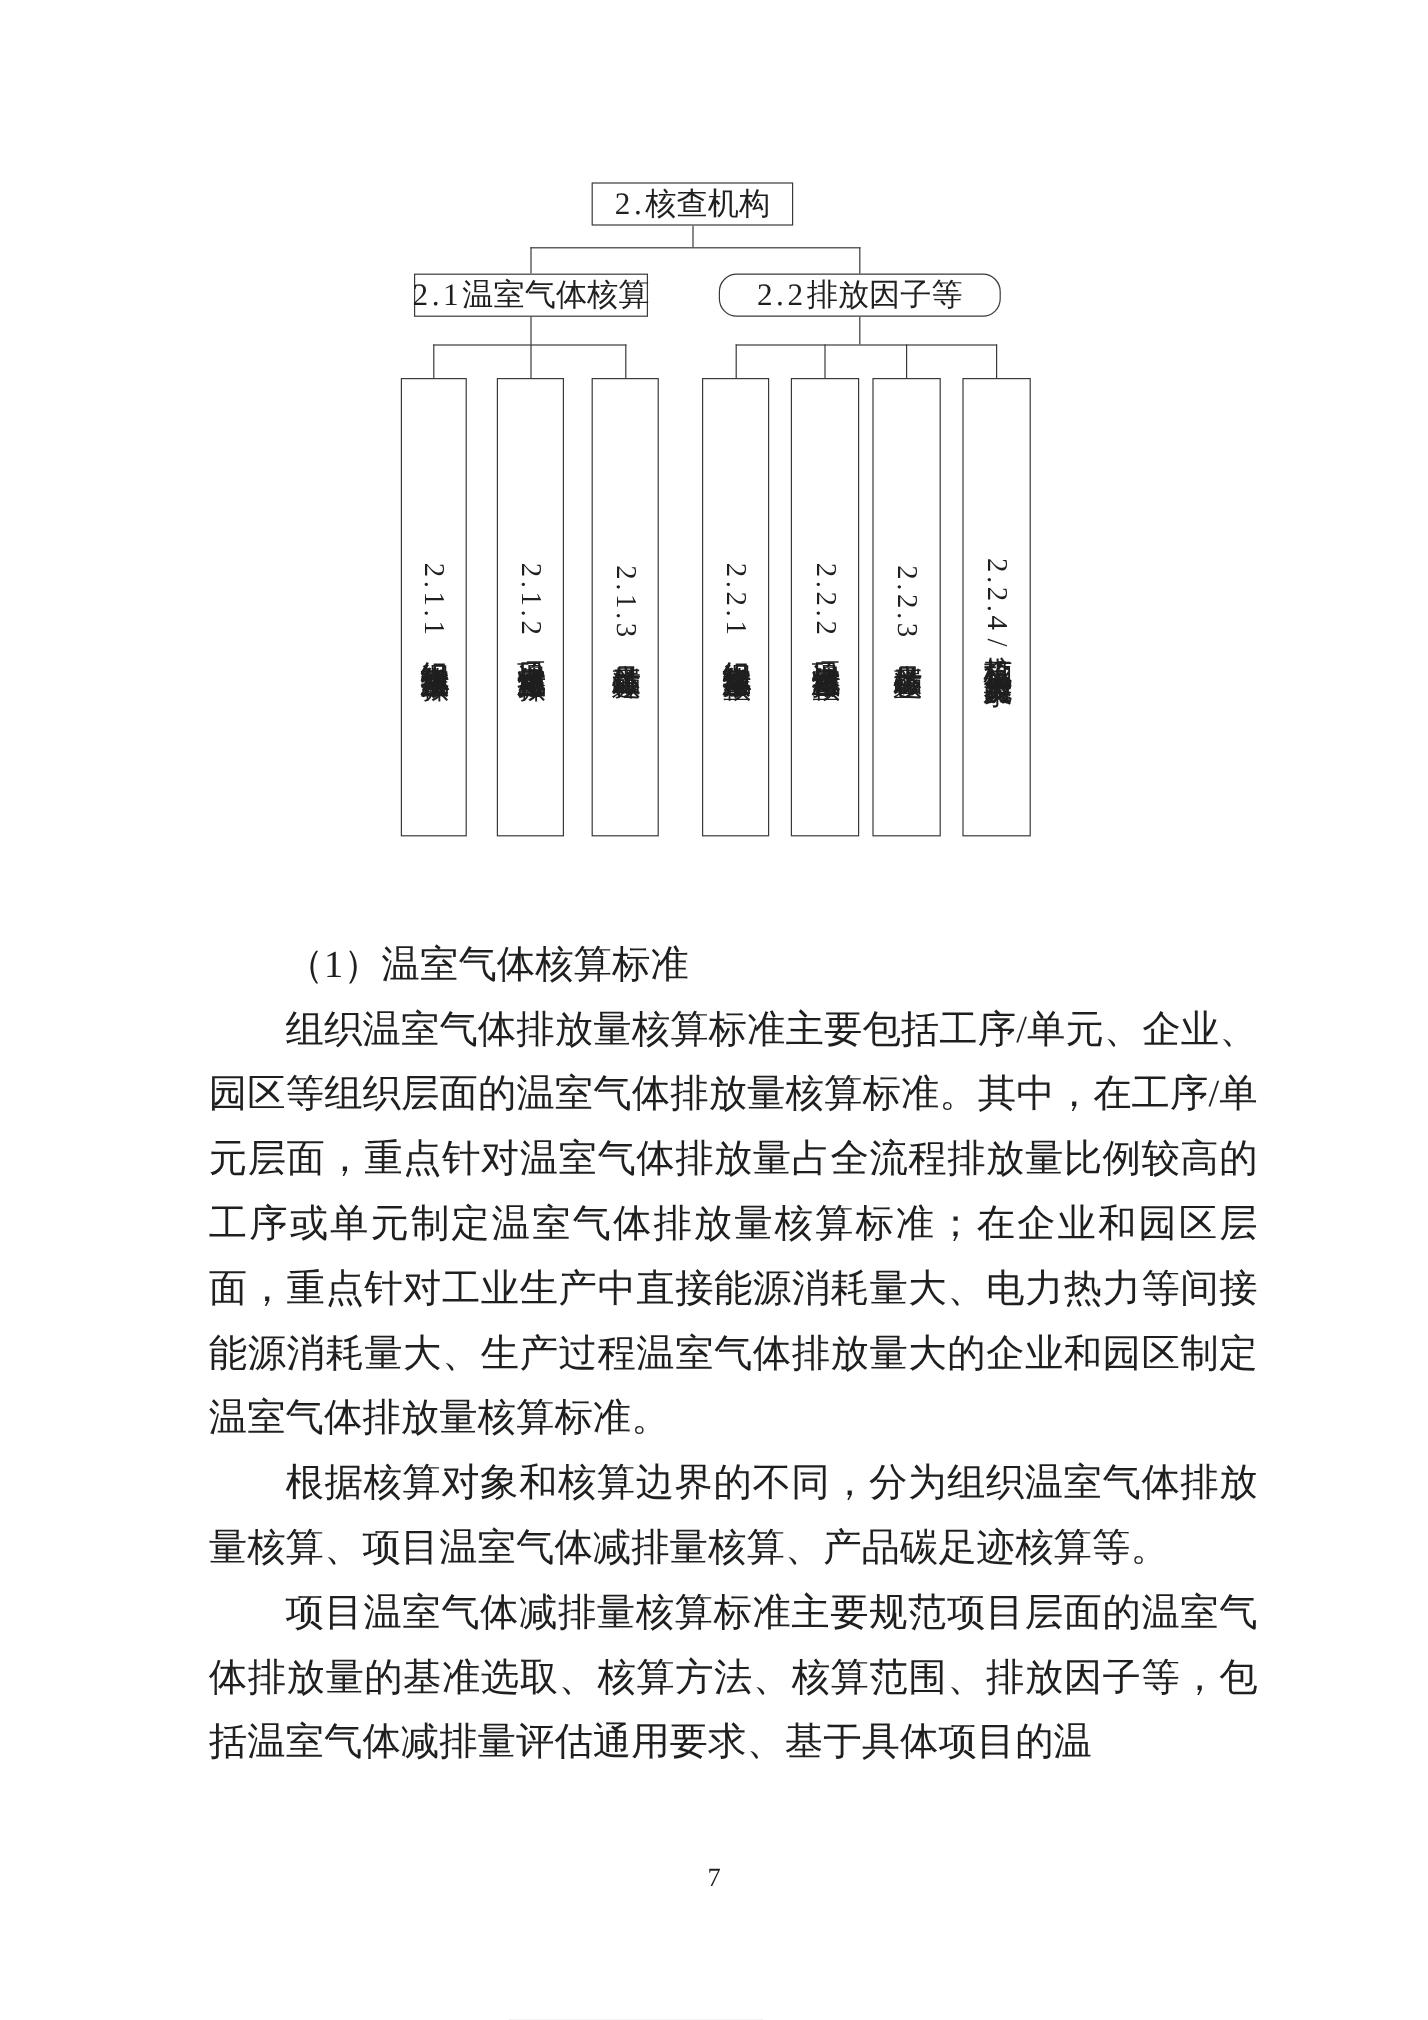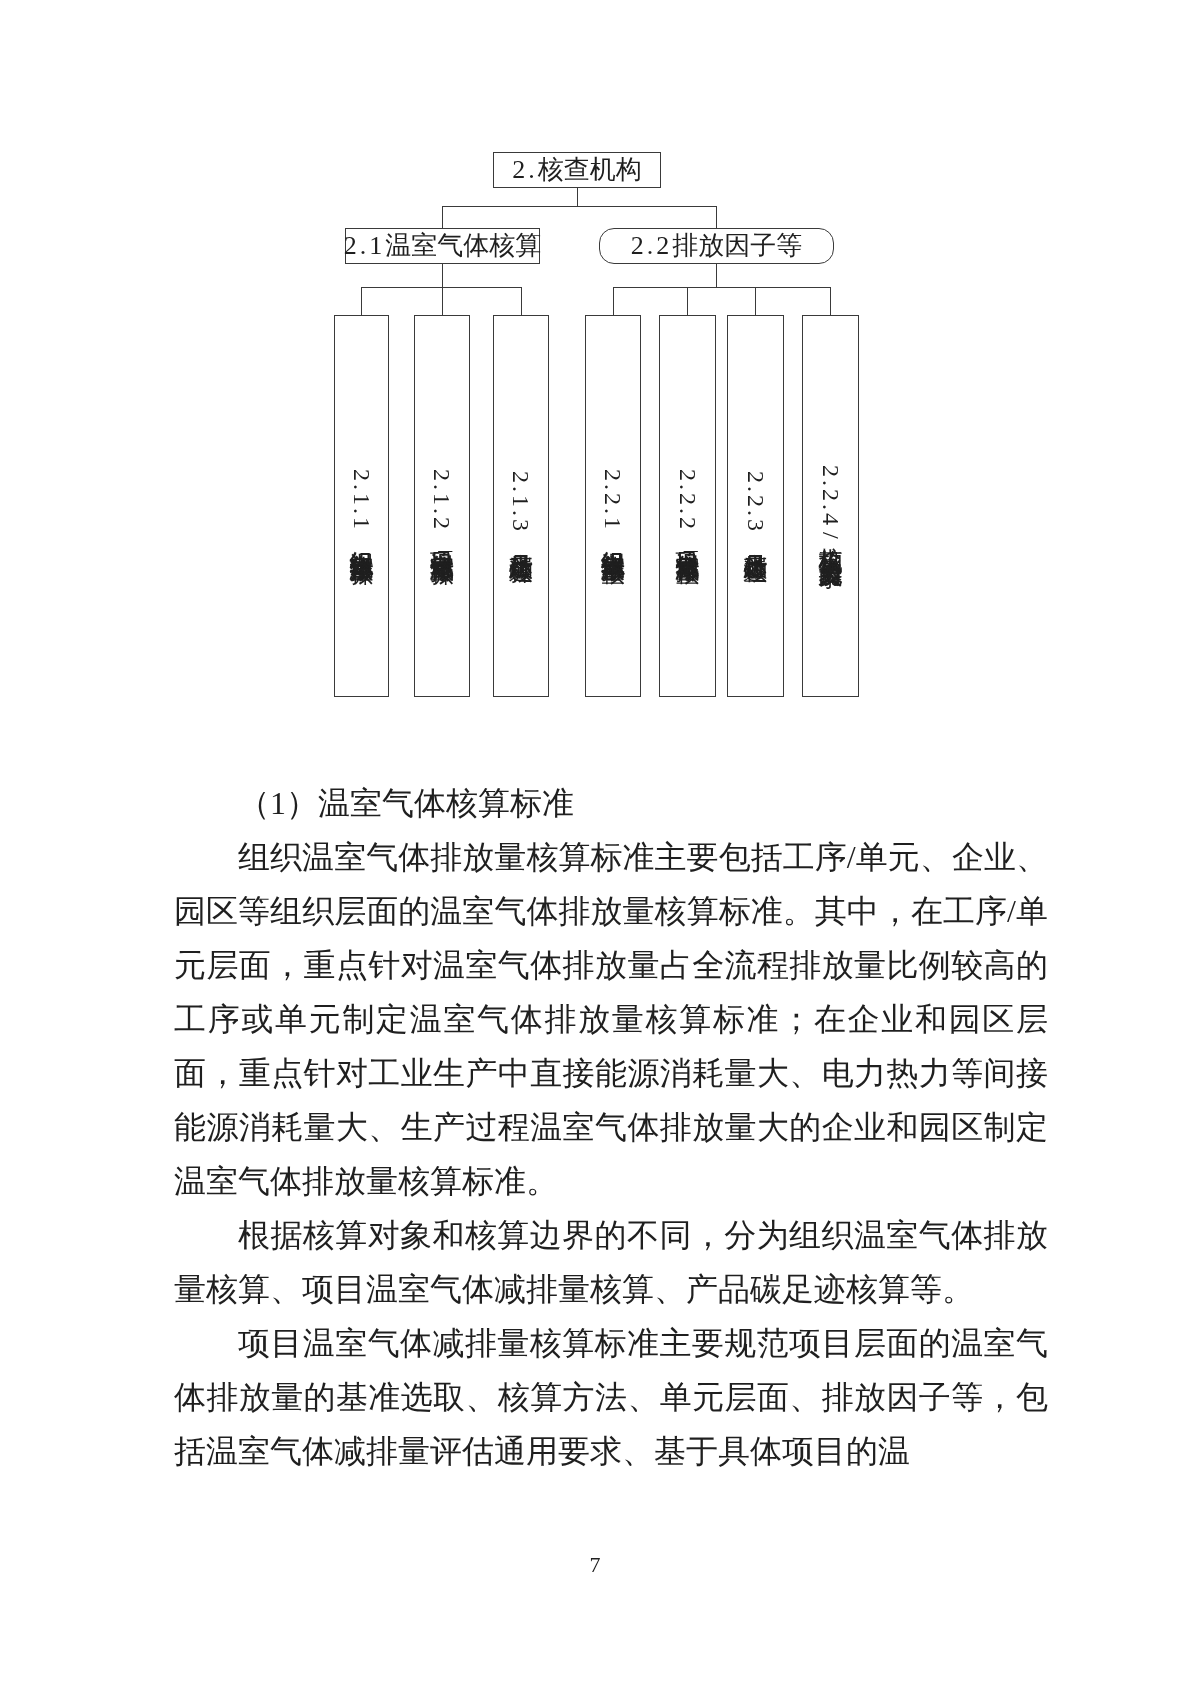--- a/index.html
+++ b/index.html
@@ -149,18 +149,18 @@
     <div class="vbox c7">
       <span class="vt"><span class="num">2.2.4</span><span>核查机构/人员资质能力要求</span></span>
     </div>
   </div>
 
 
   <div class="bodytext">
     <p class="head">（1）温室气体核算标准</p>
     <p>组织温室气体排放量核算标准主要包括工序/单元、企业、园区等组织层面的温室气体排放量核算标准。其中，在工序/单元层面，重点针对温室气体排放量占全流程排放量比例较高的工序或单元制定温室气体排放量核算标准；在企业和园区层面，重点针对工业生产中直接能源消耗量大、电力热力等间接能源消耗量大、生产过程温室气体排放量大的企业和园区制定温室气体排放量核算标准。</p>
     <p>根据核算对象和核算边界的不同，分为组织温室气体排放量核算、项目温室气体减排量核算、产品碳足迹核算等。</p>
-    <p>项目温室气体减排量核算标准主要规范项目层面的温室气体排放量的基准选取、核算方法、单元层面、排放因子等，包括温室气体减排量评估通用要求、基于具体项目的温</p>
+    <p>项目温室气体减排量核算标准主要规范项目层面的温室气体排放量的基准选取、核算方法、核算范围、排放因子等，包括温室气体减排量评估通用要求、基于具体项目的温</p>
   </div>
 
   <div class="pagenum">7</div>
 
 </div>
 
 </body></html>

